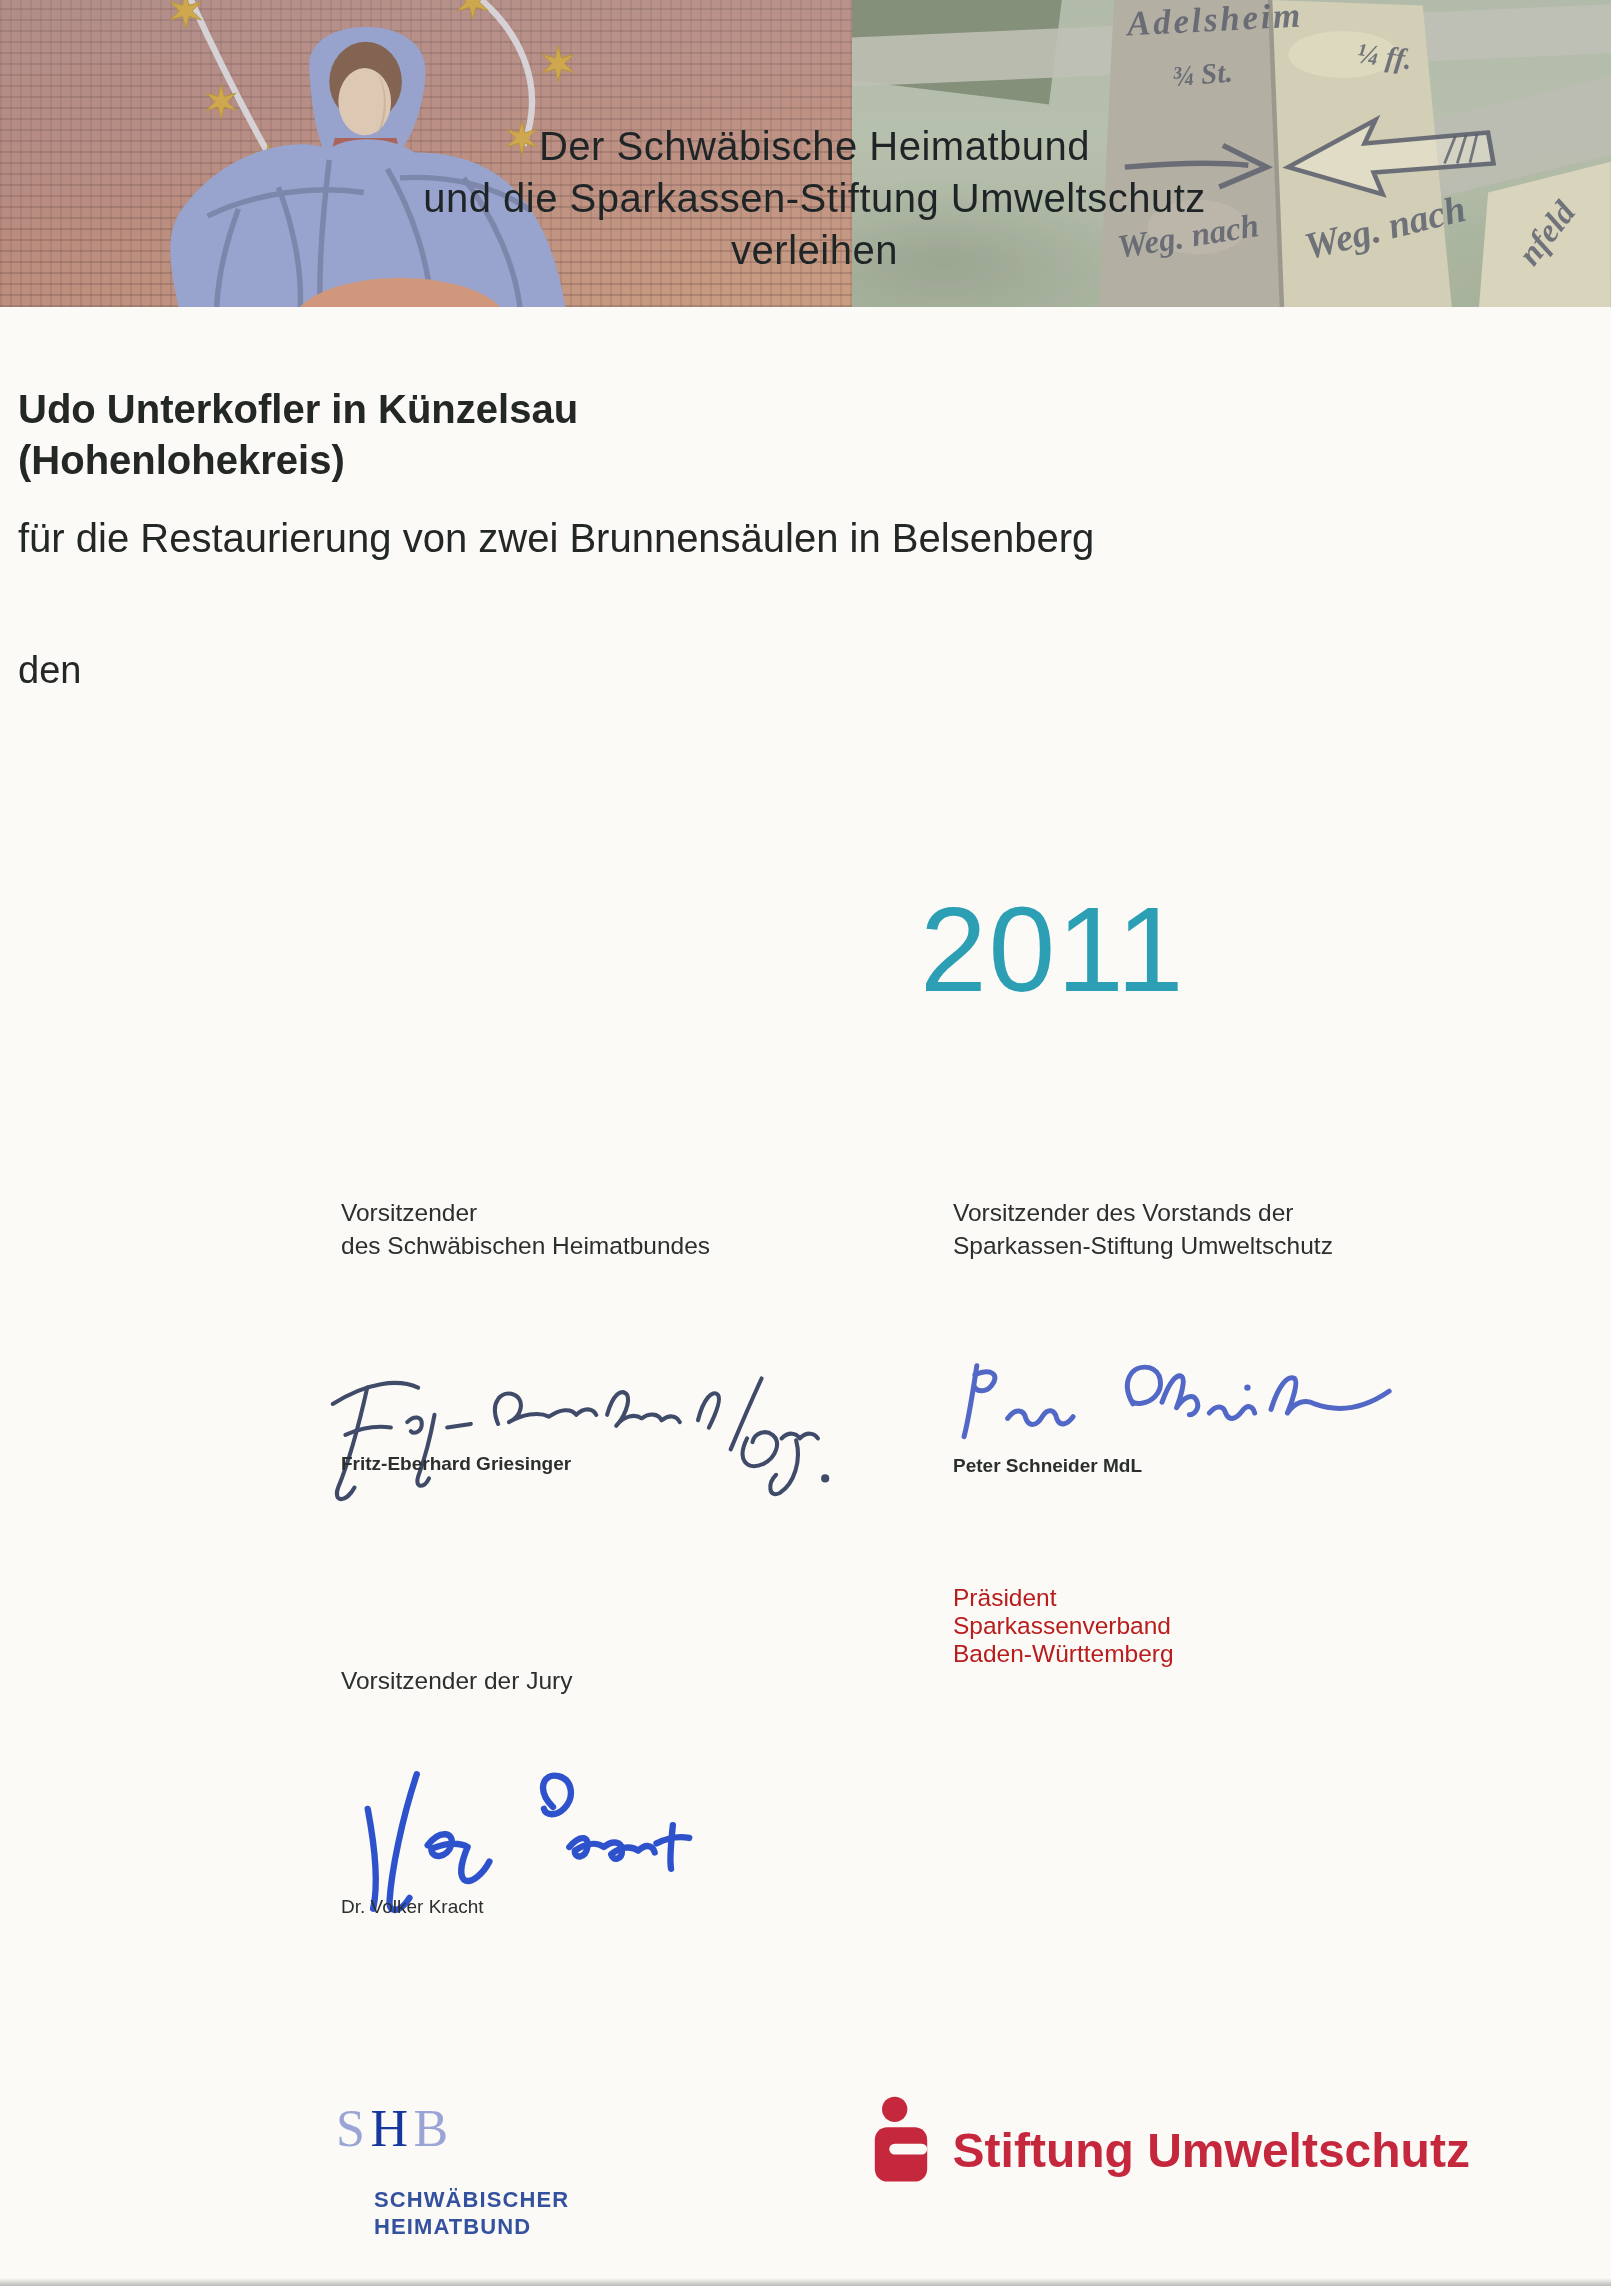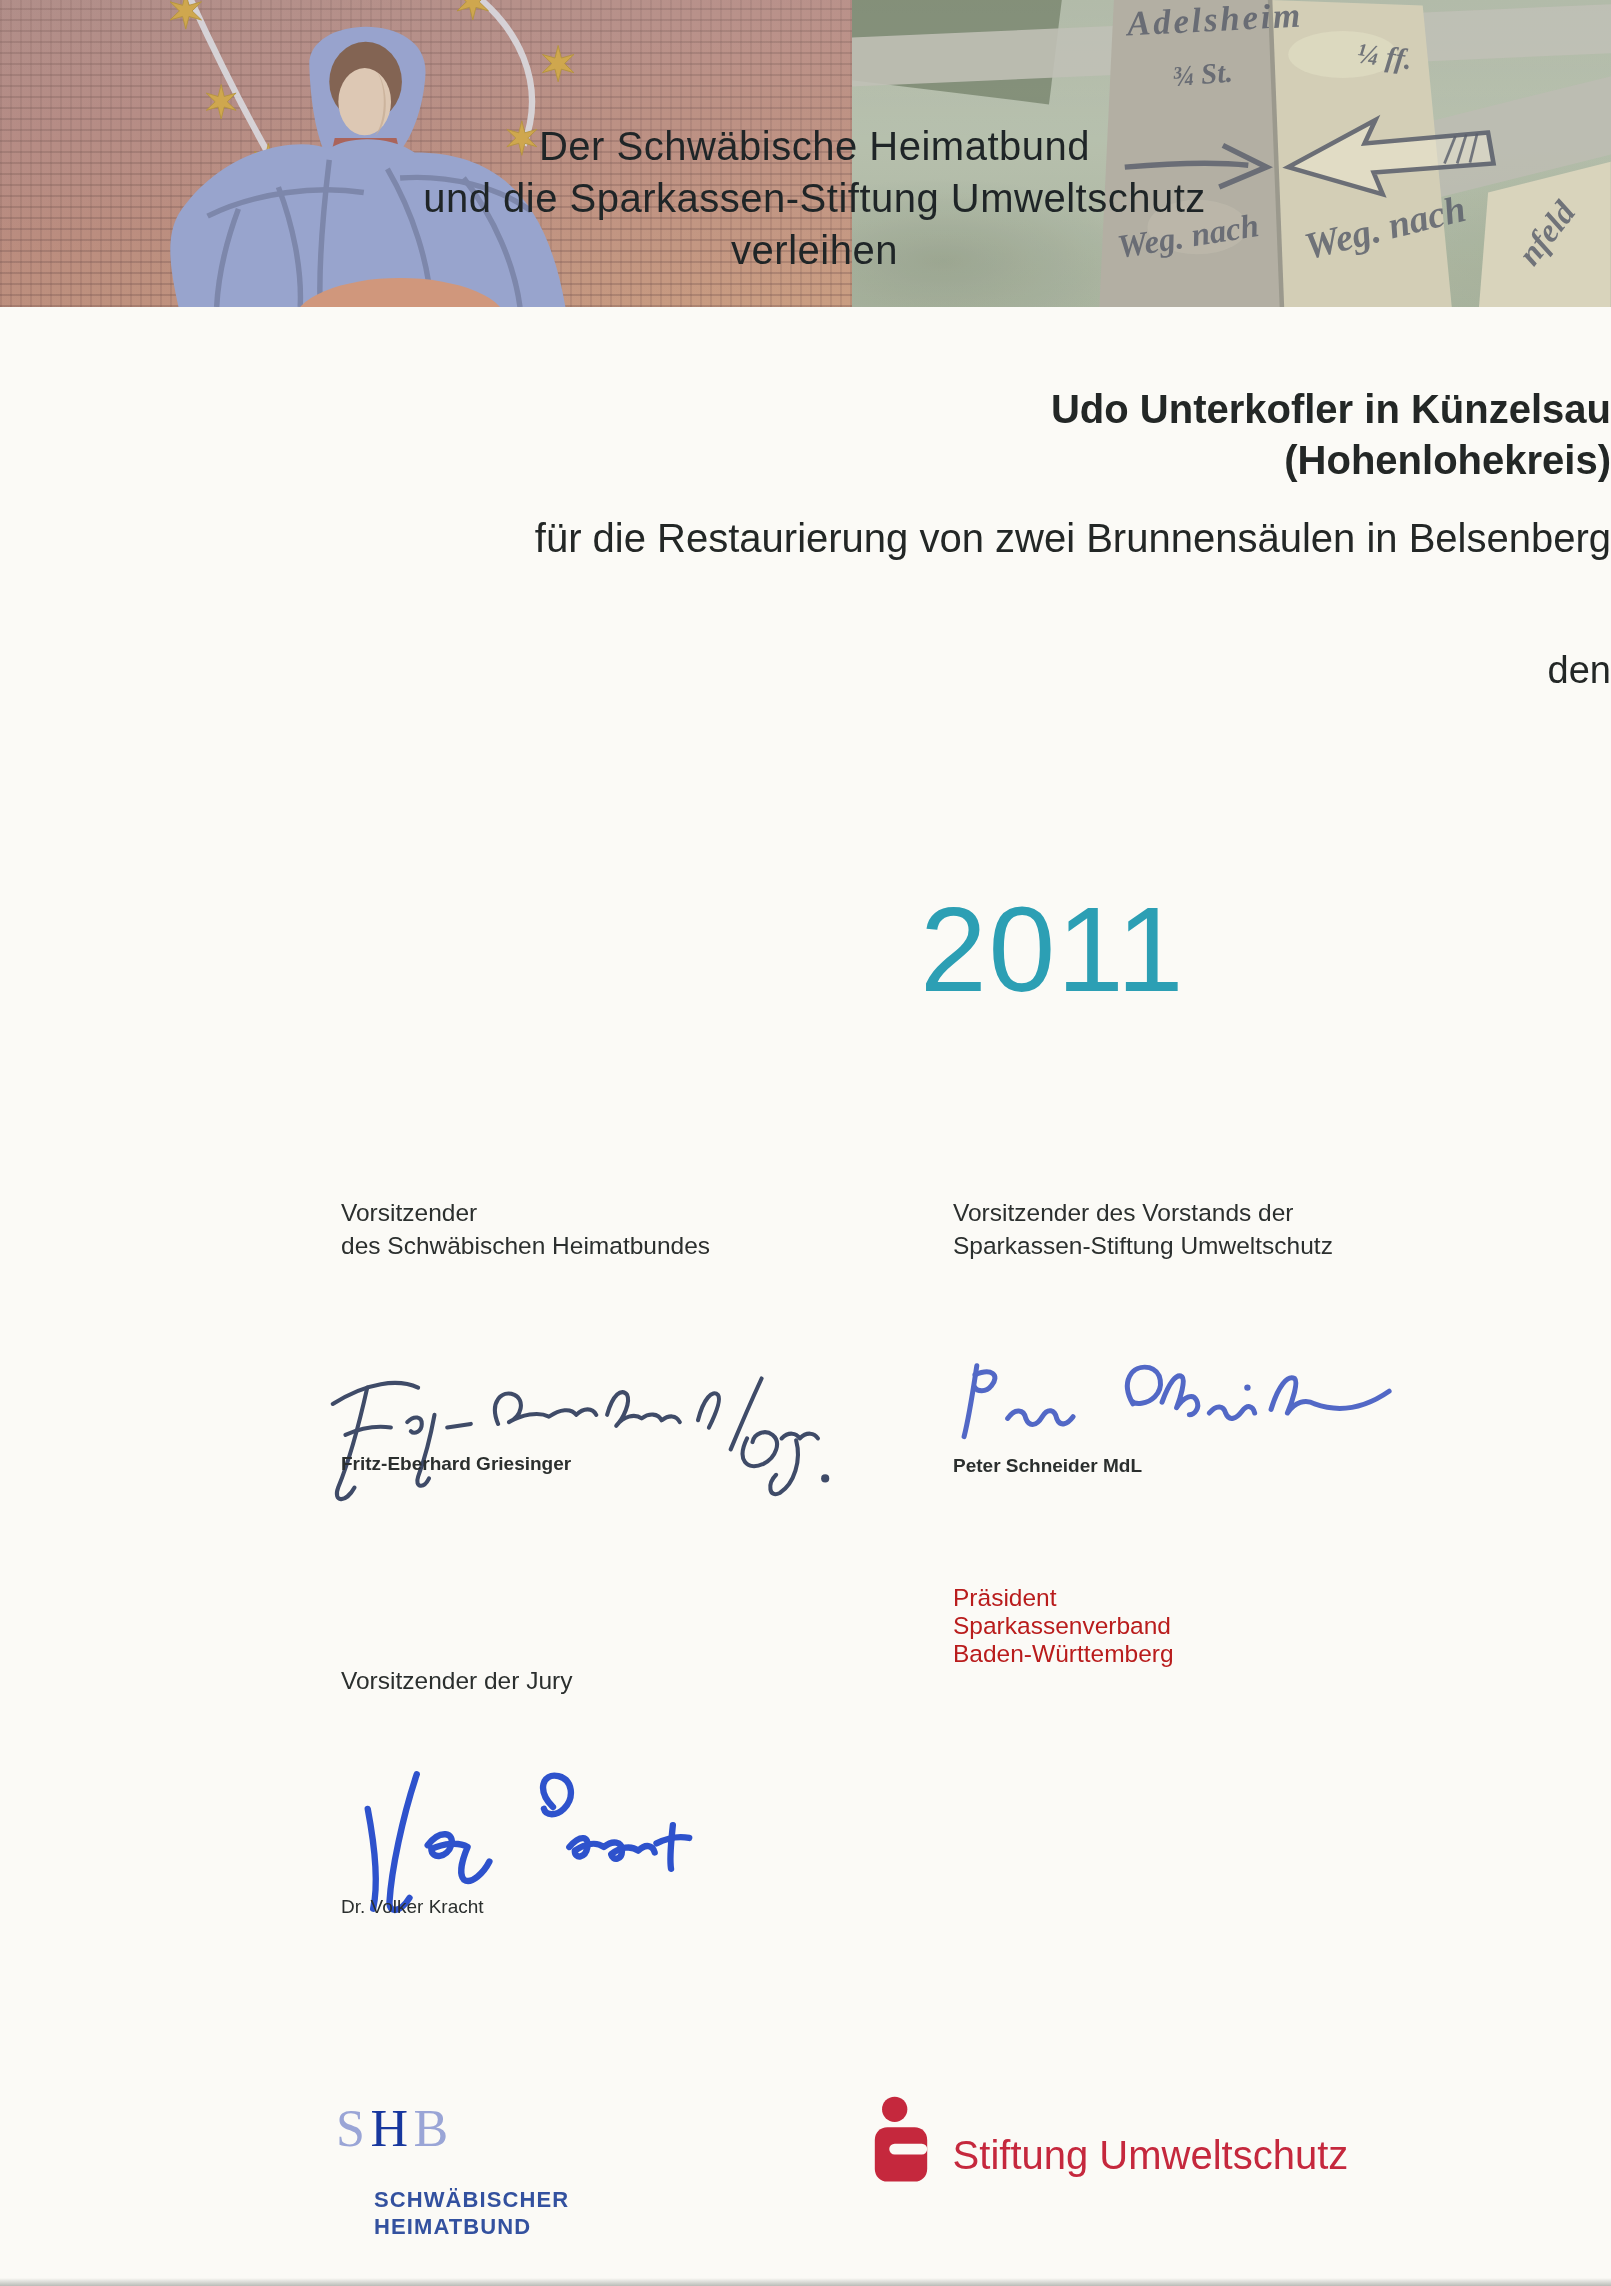--- a/index.html
+++ b/index.html
@@ -37,21 +37,21 @@
   .stone-word{
     position:absolute;font-family:"Liberation Serif","DejaVu Serif",serif;
     font-style:italic;color:#3f4654;opacity:.82;white-space:nowrap;font-weight:bold;
   }
   .hero-wash{position:absolute;inset:0;background:rgba(252,251,248,.14);pointer-events:none;}
   .hero-heading{
     position:absolute;left:18px;top:120px;width:1593px;text-align:center;
     font-size:40px;line-height:52px;color:#1f2527;z-index:10;letter-spacing:0.5px;
   }
   
-  .center-line{position:absolute;left:18px;width:1593px;text-align:right;}
+  .center-line{position:absolute;left:18px;width:1593px;text-align:left;}
   .recipient{top:384px;font-size:40px;line-height:51px;font-weight:bold;color:#232726;}
   .reason{top:516px;font-size:40px;color:#232726;}
   .date-word{top:649px;font-size:38px;color:#232726;}
   .award-title{
     position:absolute;left:454px;top:840px;font-size:65px;line-height:75px;
     color:#2c9fb4;letter-spacing:0.5px;
   }
   .award-year{
     position:absolute;left:920px;top:889px;font-size:120px;line-height:1;
     color:#2c9fb4;letter-spacing:1.8px;
@@ -71,21 +71,21 @@
   .shb{position:absolute;left:336px;top:2051px;}
   .shb-letters{
     font-family:"Liberation Serif","DejaVu Serif",serif;
     font-size:52px;line-height:76px;letter-spacing:5.5px;margin-top:40px;
   }
   .shb-letters .lt{color:#9aa5d6;}
   .shb-letters .dk{color:#17379e;}
   .shb-caption{margin:19px 0 0 38px;font-size:22px;line-height:27px;font-weight:bold;
     letter-spacing:1.1px;color:#33519f;}
   .sparkasse{position:absolute;left:873px;top:2089px;display:flex;align-items:flex-end;}
-  .sparkasse-label{margin-left:23.6px;padding-bottom:3.6px;font-size:40px;font-weight:normal;color:#c5283d;}
+  .sparkasse-label{margin-left:23.6px;padding-bottom:3.6px;font-size:48px;font-weight:bold;color:#c5283d;}
   .scan-edge{position:absolute;left:0;right:0;bottom:0;height:9px;
     background:linear-gradient(180deg, rgba(118,124,118,0) 0%, rgba(118,124,118,.55) 100%);}
 </style>
 </head>
 <body>
 
 <div class="page">
 
   <div class="hero">
 

